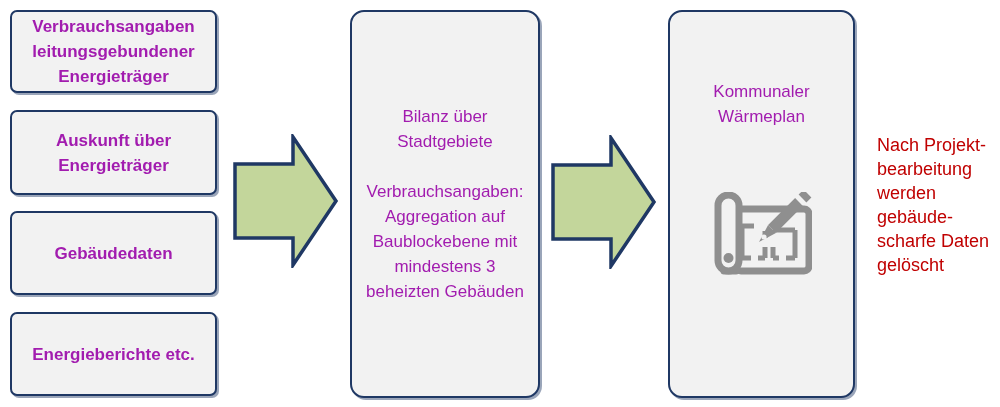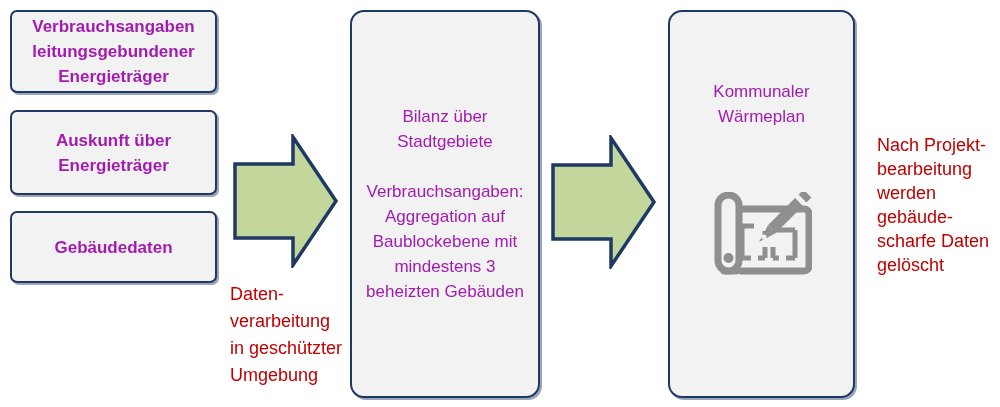--- a/index.html
+++ b/index.html
@@ -55,30 +55,27 @@
 </head>
 <body>
 
 <div class="canvas">
 
   <div class="box input-box" style="top:10px;height:83px;">Verbrauchsangaben
 leitungsgebundener
 Energieträger</div>
   <div class="box input-box" style="top:110px;height:85px;">Auskunft über
 Energieträger</div>
-  <div class="box input-box" style="top:211px;height:72px;">Gebäudedaten</div>
+  <div class="box input-box" style="top:211px;height:84px;">Gebäudedaten</div>
+  <div class="box input-box" style="top:312px;height:84px;">Energieberichte etc.</div>
 
   <svg class="arrow-svg" style="left:233px;top:134px;" width="106" height="134" viewBox="0 0 106 134">
     <polygon points="2,30 60,30 60,3 103,67 60,131 60,104 2,104" fill="#c3d69b" stroke="#1f3864" stroke-width="3.5" stroke-linejoin="miter"></polygon>
   </svg>
 
-  <div class="note" style="left:230px;top:281px;width:135px;line-height:27px;">Daten-
-verarbeitung
-in geschützter
-Umgebung</div>
 
   <div class="box tall-box" style="left:350px;width:190px;">
     <div class="bold centered-text">Bilanz über
 Stadtgebiete</div>
     <div class="spacer25"></div>
     <div class="bold centered-text">Verbrauchsangaben:</div>
     <div class="centered-text">Aggregation auf
 Baublockebene mit
 mindestens 3
 beheizten Gebäuden</div>

